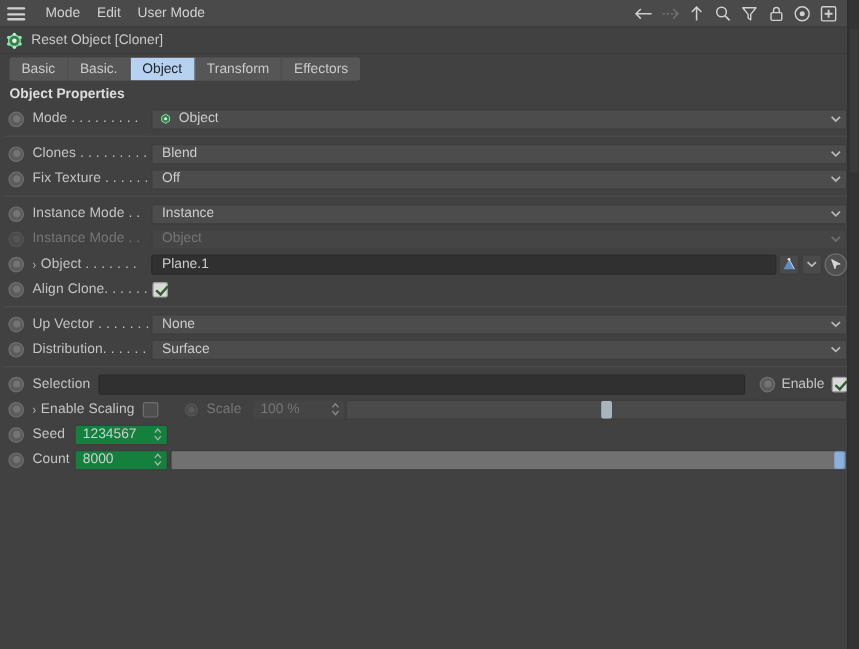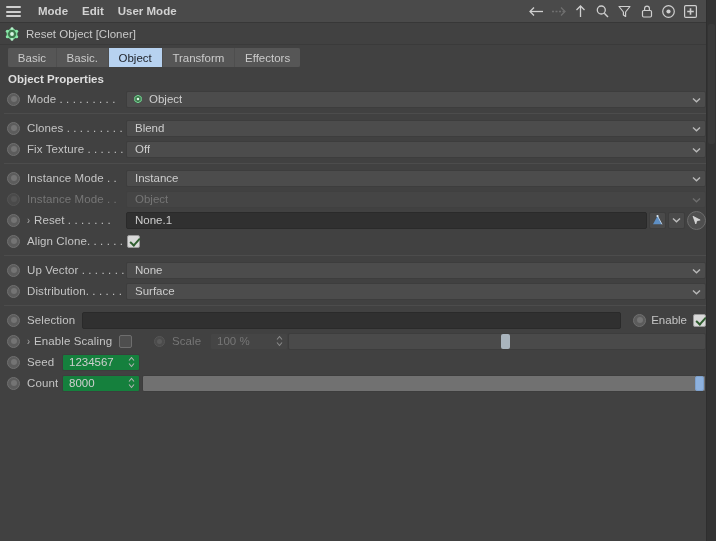--- a/index.html
+++ b/index.html
@@ -36,21 +36,20 @@
     display: flex; flex-direction: column; justify-content: space-between;
     margin-right: 10px; margin-top: 1px;
   }
   .hamburger i { display:block; height: 2px; background: #cfcfcf; border-radius: 1px; }
   .menuitem {
     padding: 0 7px;
     line-height: 22px;
     color: #d2d2d2;
     font-size: 11.5px;
     white-space: nowrap;
-    font-weight: bold;
   }
 
   .toolicons {
     position: absolute;
     right: 16px; top: 0;
     height: 23px;
     display: flex; align-items: center; gap: 3px;
   }
   .ticon {
     width: 19px; height: 19px;
@@ -498,24 +497,24 @@
               <path d="M1 1.4 L4.5 4.8 L8 1.4" stroke="#6e6e6e" stroke-width="1.4" fill="none"></path>
             </svg>
         </span>
       </span>
     </div>
 
     <div class="row">
       <span class="dot"></span>
       <span class="labelcell">
         <span class="expander">›</span>
-        <span class="rowlabel">Reset . . . . . . .</span>
+        <span class="rowlabel">Object . . . . . . .</span>
       </span>
       <span class="txtfield">
-        <span class="val">None.1</span>
+        <span class="val">Plane.1</span>
       </span>
       <span class="objbtns">
         <span class="miniicon">
           <svg width="13" height="13" viewBox="0 0 13 13">
             <path d="M6.5 2 L11 10.3 H2 Z" fill="#5e8fc4"></path>
             <path d="M6.5 2 L11 10.3" stroke="#cfe2f5" stroke-width="0.8" fill="none"></path>
             <circle cx="6.5" cy="2" r="1.1" fill="#dceaf8"></circle>
           </svg>
         </span>
         <span class="miniicon">

